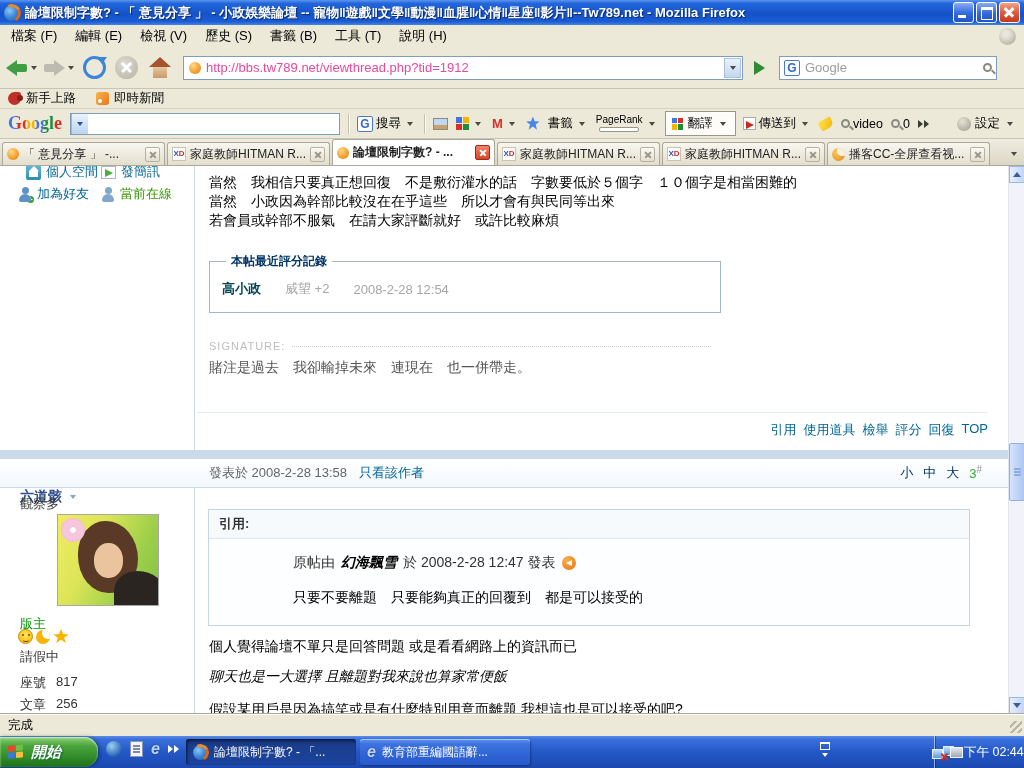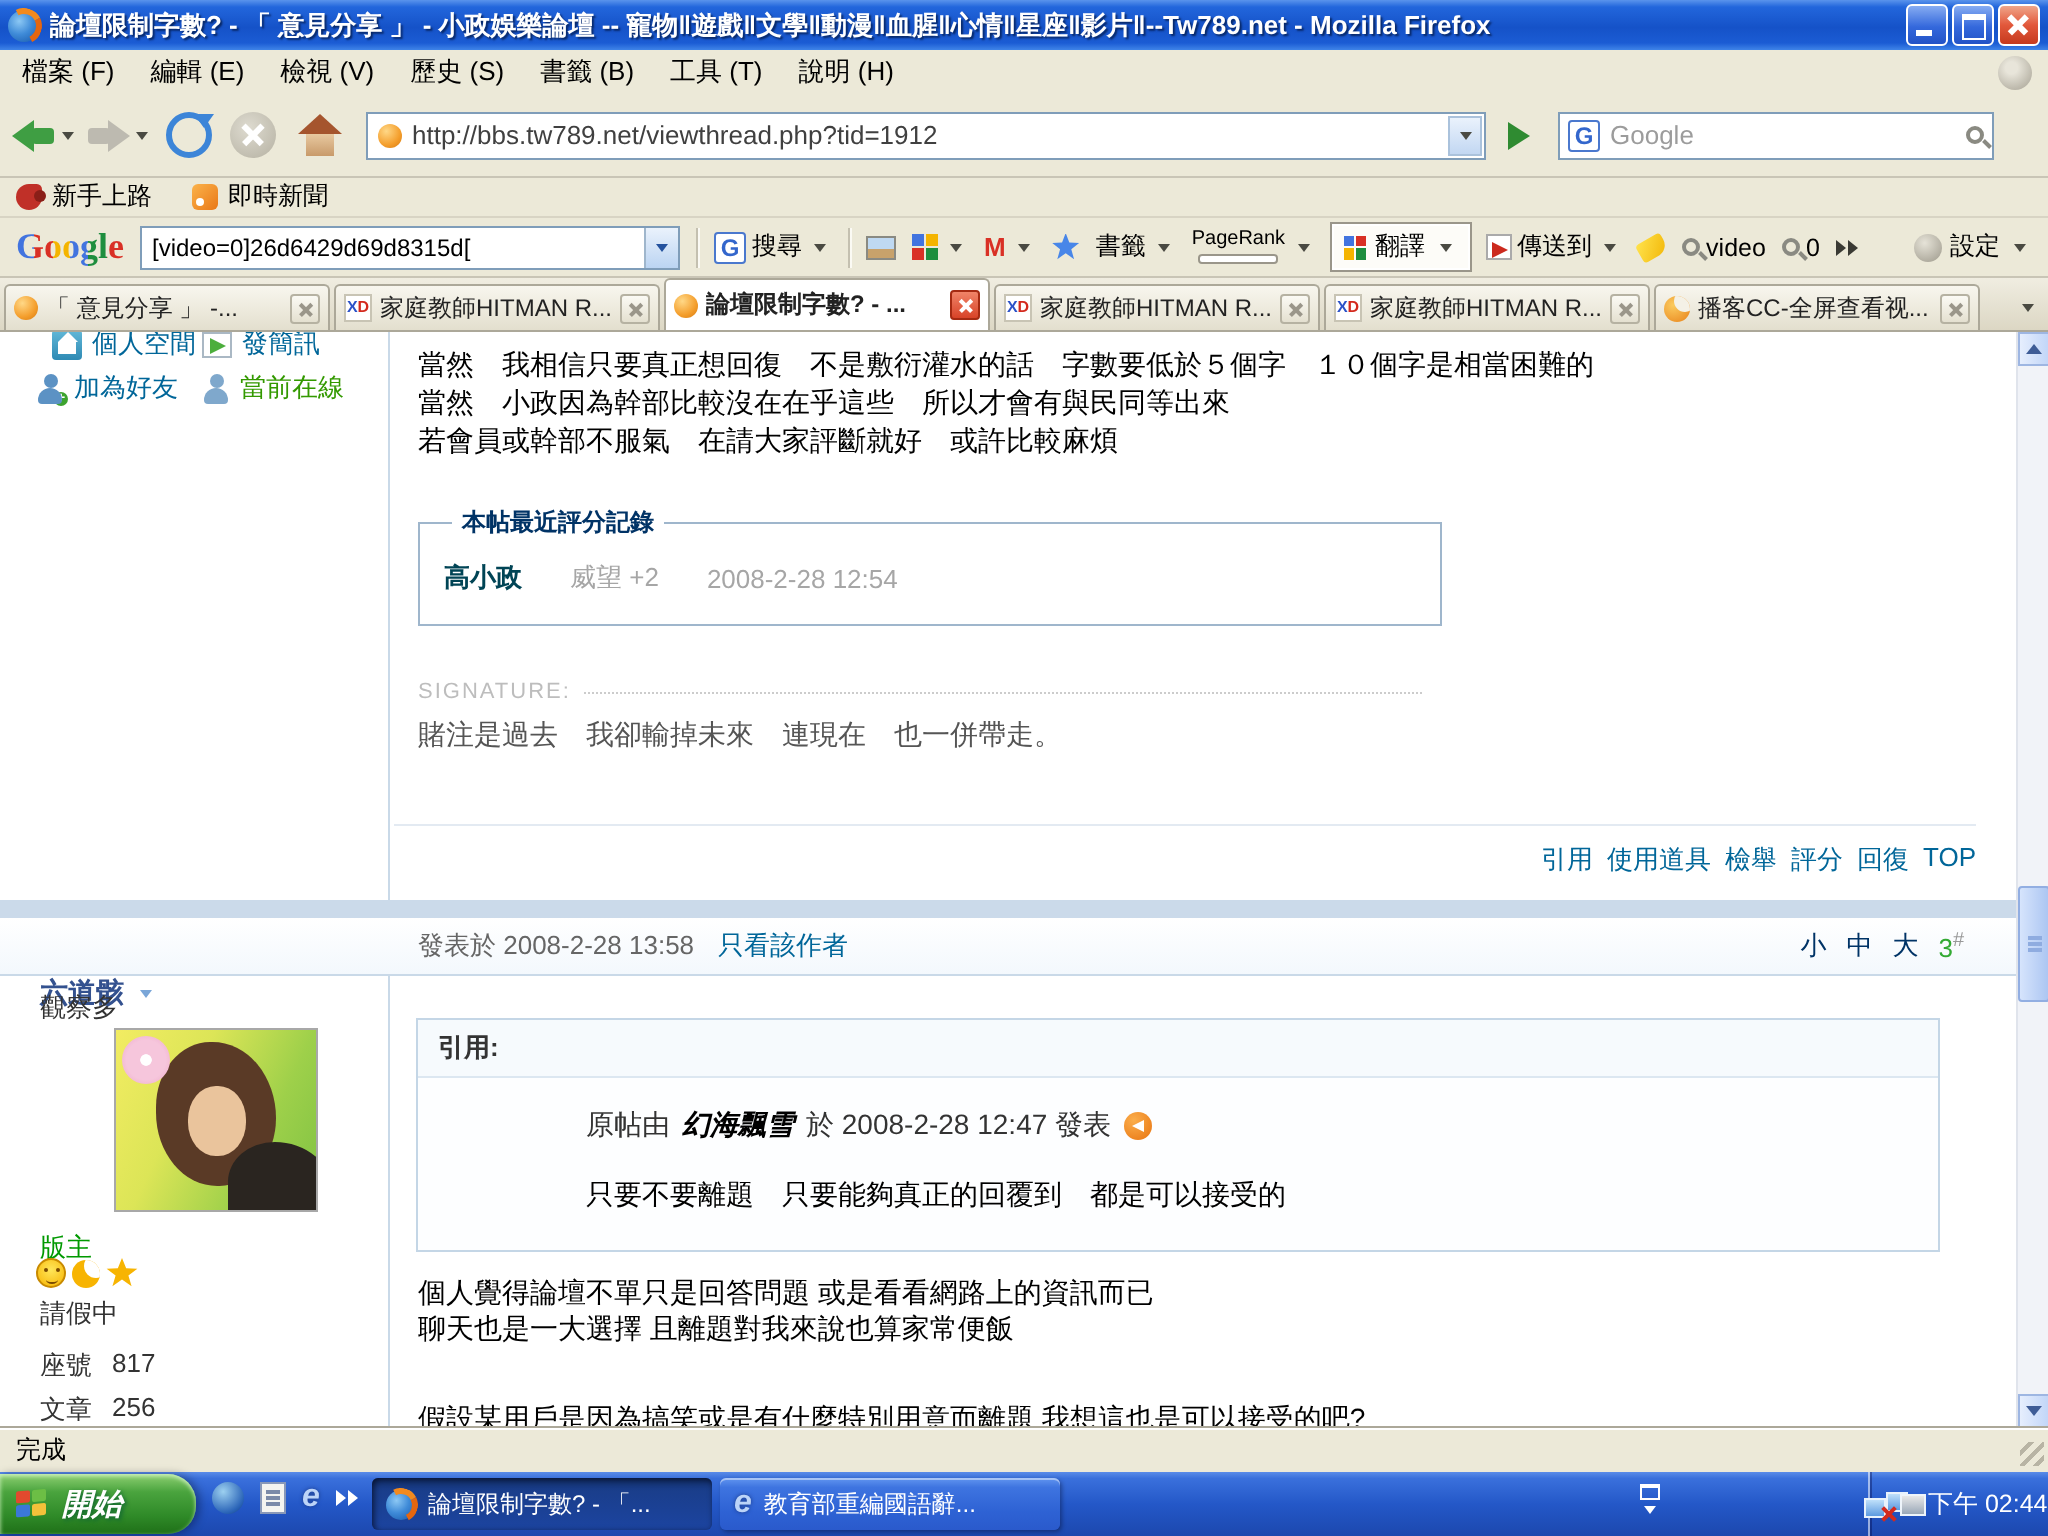--- a/index.html
+++ b/index.html
@@ -61,21 +61,21 @@
   .btn-stop::before { transform:rotate(45deg); } .btn-stop::after { transform:rotate(-45deg); }
   .btn-home { width:24px; height:22px; position:relative; margin:0 4px; }
   .btn-home::before { content:""; position:absolute; left:1px; top:0; width:0; height:0;
     border-left:11px solid transparent; border-right:11px solid transparent; border-bottom:10px solid #A5552E; }
   .btn-home::after { content:""; position:absolute; left:5px; top:10px; width:14px; height:11px;
     background:linear-gradient(180deg,#E8C9A0,#C89A6A); }
   .addressbar { width:560px; height:24px; background:#fff; border:1px solid #7F9DB9;
     display:flex; align-items:center; padding:0 1px 0 5px; gap:5px; margin-left:4px; }
   .fav-ball { width:12px; height:12px; border-radius:50%; flex:none;
     background:radial-gradient(circle at 35% 30%, #FFD887, #F49E2C 60%, #D6790F); }
-  .addr-text { flex:1; font-size:13px; color:#404040; white-space:nowrap; overflow:hidden; }
+  .addr-text { flex:1; font-size:13px; color:#ec4899; white-space:nowrap; overflow:hidden; }
   .addr-drop { width:17px; height:20px; background:linear-gradient(#EAF2FC,#C2D7F2);
     border:1px solid #AAC2DC; display:flex; align-items:center; justify-content:center; }
   .go-btn { width:22px; height:22px; display:flex; align-items:center; justify-content:center; margin:0 2px; }
   .go-tri { width:0; height:0; border-top:7px solid transparent; border-bottom:7px solid transparent;
     border-left:11px solid #2F8B31; }
   .gsearch { width:218px; height:24px; background:#fff; border:1px solid #7F9DB9;
     display:flex; align-items:center; padding:0 4px; gap:5px; margin-left:4px; }
   .g-badge { width:16px; height:16px; border:1px solid #4A78CE; border-radius:2px; background:#fff;
     color:#3366CC; font-size:12px; font-weight:bold; text-align:center; line-height:14px; flex:none; }
   .g-badge::before { content:"G"; }
@@ -248,21 +248,21 @@
     background:#F6FAFD; border-bottom:1px solid #DCE7F1; }
   .quote-b { padding:15px 12px 18px 84px; }
   .q-line1 { display:flex; align-items:center; gap:6px; color:#333; }
   .q-user { font-weight:bold; font-style:italic; color:#000; }
   .ico-reply { width:14px; height:14px; border-radius:50%; position:relative;
     background:radial-gradient(circle at 35% 30%, #FBAE4C, #E87410); }
   .ico-reply::after { content:""; position:absolute; left:4px; top:3.5px; width:0; height:0;
     border-top:3.5px solid transparent; border-bottom:3.5px solid transparent; border-right:6px solid #fff; }
   .q-line2 { margin-top:17px; color:#000; }
   .p2-line { position:absolute; left:13px; white-space:nowrap; }
-  .p2-line.l1 { top:150px; } .p2-line.l2 { top:168px; } .p2-line.l3 { top:213px; }
+  .p2-line.l1 { top:150px; } .p2-line.l2 { top:180px;font-style:italic; } .p2-line.l3 { top:213px; }
 
   
   .vscroll { position:absolute; top:0; right:0; width:16px; height:548px; background:#F1F3F8;
     border-left:1px solid #E0E4EC; }
   .sbtn { position:absolute; left:0; width:16px; height:17px; border:1px solid #9EB6E2;
     background:linear-gradient(90deg,#E6EEFD,#C2D6F8); display:flex; align-items:center; justify-content:center; }
   .sbtn.up { top:0; } .sbtn.down { bottom:0; }
   .tri-up { width:0; height:0; border-left:4px solid transparent; border-right:4px solid transparent;
     border-bottom:5px solid #3E5C96; }
   .tri-down { width:0; height:0; border-left:4px solid transparent; border-right:4px solid transparent;
@@ -395,21 +395,20 @@
     </span>
     <span class="bm-item">
       <span class="ico-rss"></span>
       <span>即時新聞</span>
     </span>
   </div>
 
   <div class="gtoolbar">
     <span class="glogo">Google</span>
     <span class="gcombo">
-      <span class="gcombo-text">[video=0]26d6429d69d8315d[</span>
       <span class="combo-btn">
           <span class="caret"></span>
         </span>
     </span>
     <span class="tbsep"></span>
     <span class="tb-item">
       <span class="g-badge"></span>
       <span>搜尋</span>
       <span class="caret"></span>
     </span>

